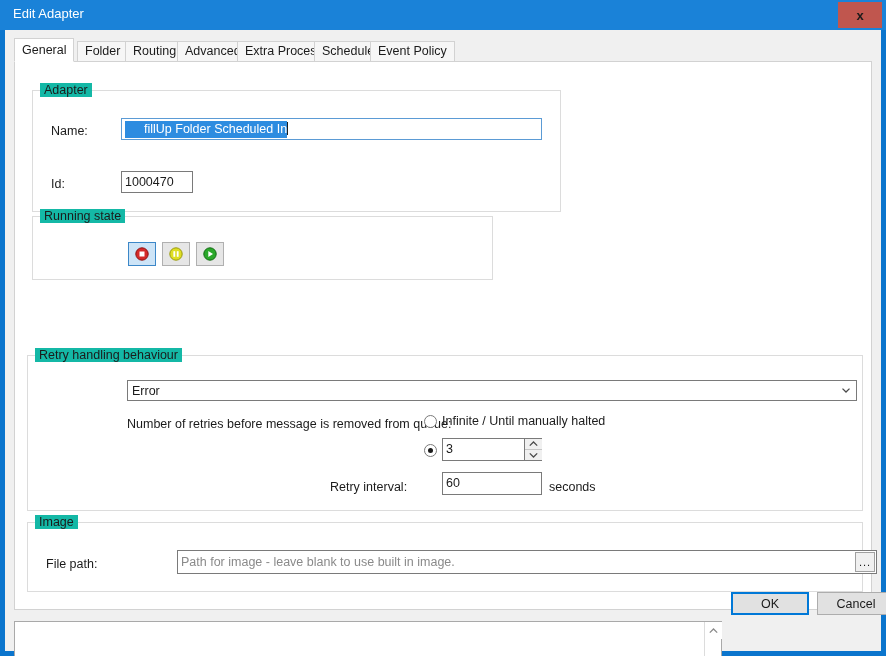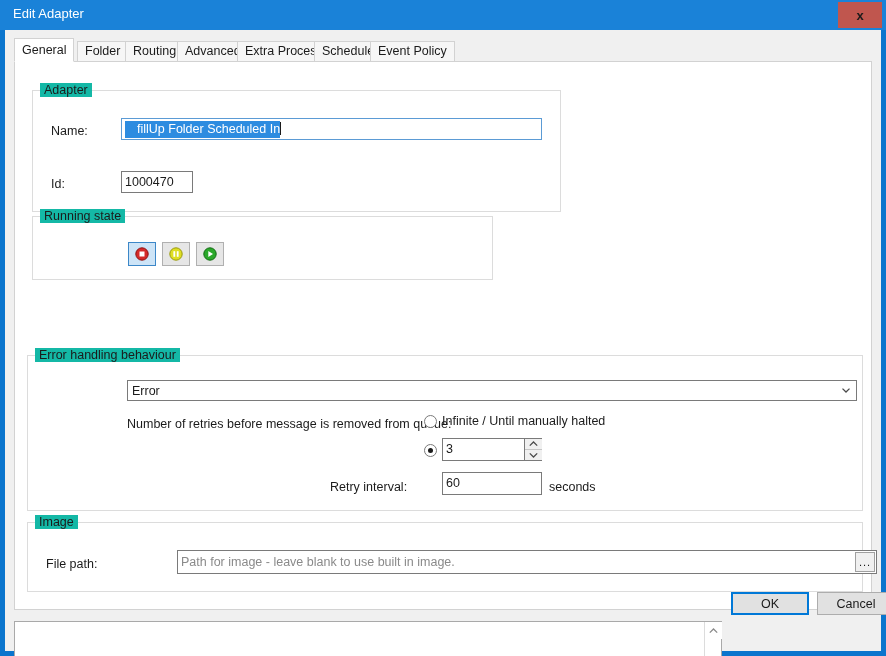--- a/index.html
+++ b/index.html
@@ -93,21 +93,21 @@
     border: 1px solid #7a7a7a;
     font-family: "Liberation Sans", sans-serif;
     font-size: 12.5px; color: #1b1b1b;
     padding: 0 3px;
     line-height: 1;
     outline: none;
   }
   .txtinput.focusbox { border-color: #5b9bd5; }
   .sel-text {
     background: #2d8ce0; color: #ffffff;
-    padding: 1px 0 2px 12px;
+    padding: 1px 0 2px 19px;
   }
   .caret {
     display: inline-block;
     width: 1px; height: 13px;
     background: #1b1b1b;
     vertical-align: -2px;
     margin-left: 0px;
   }
   .placeholder { color: #8a8a8a; }
   
@@ -267,21 +267,21 @@
             <svg width="14" height="14" viewBox="0 0 14 14">
               <circle cx="7" cy="7" r="6.2" fill="#2aa82a" stroke="#156b15" stroke-width="1"></circle>
               <polygon points="5.3,4 10,7 5.3,10" fill="#ffffff"></polygon>
             </svg>
           </div>
         </div>
       </div>
 
 
       <div class="group" style="left:12px; top:293px; width:836px; height:156px;">
-        <div class="group-title">Error handling behaviour</div>
+        <div class="group-title">Retry handling behaviour</div>
 
         <div class="combo" style="left:99px; top:24px; width:730px; height:21px;">
           <span class="combo-text">Error</span>
           <svg class="combo-arrow" viewBox="0 0 8 5">
             <polyline points="0.5,0.6 4,4 7.5,0.6" fill="none" stroke="#4a4a4a" stroke-width="1.3"></polyline>
           </svg>
         </div>
 
         <div class="lbl" style="left:99px; top:61px;">Number of retries before message is removed from queue:</div>
 

